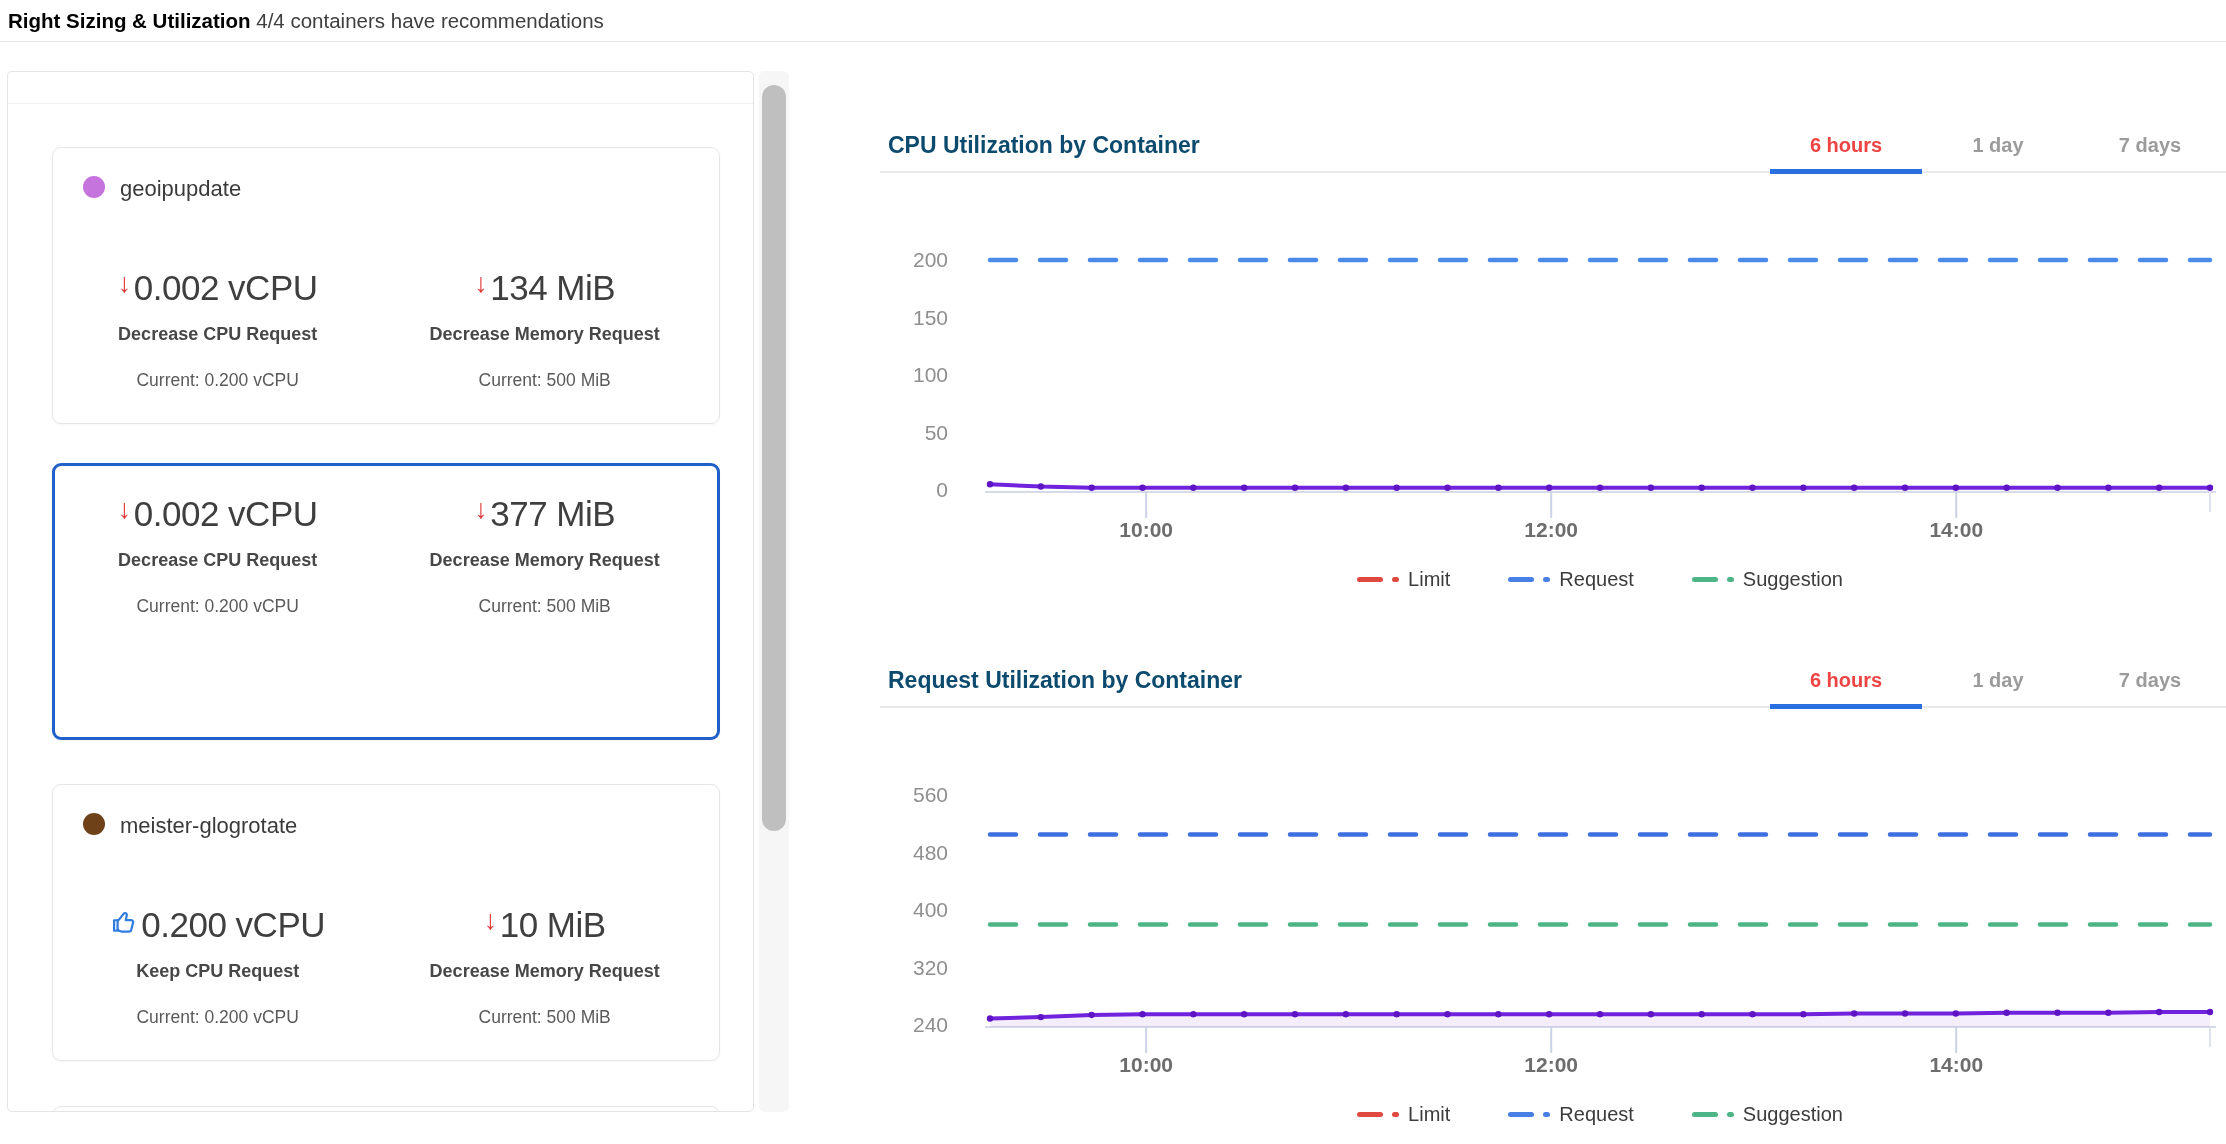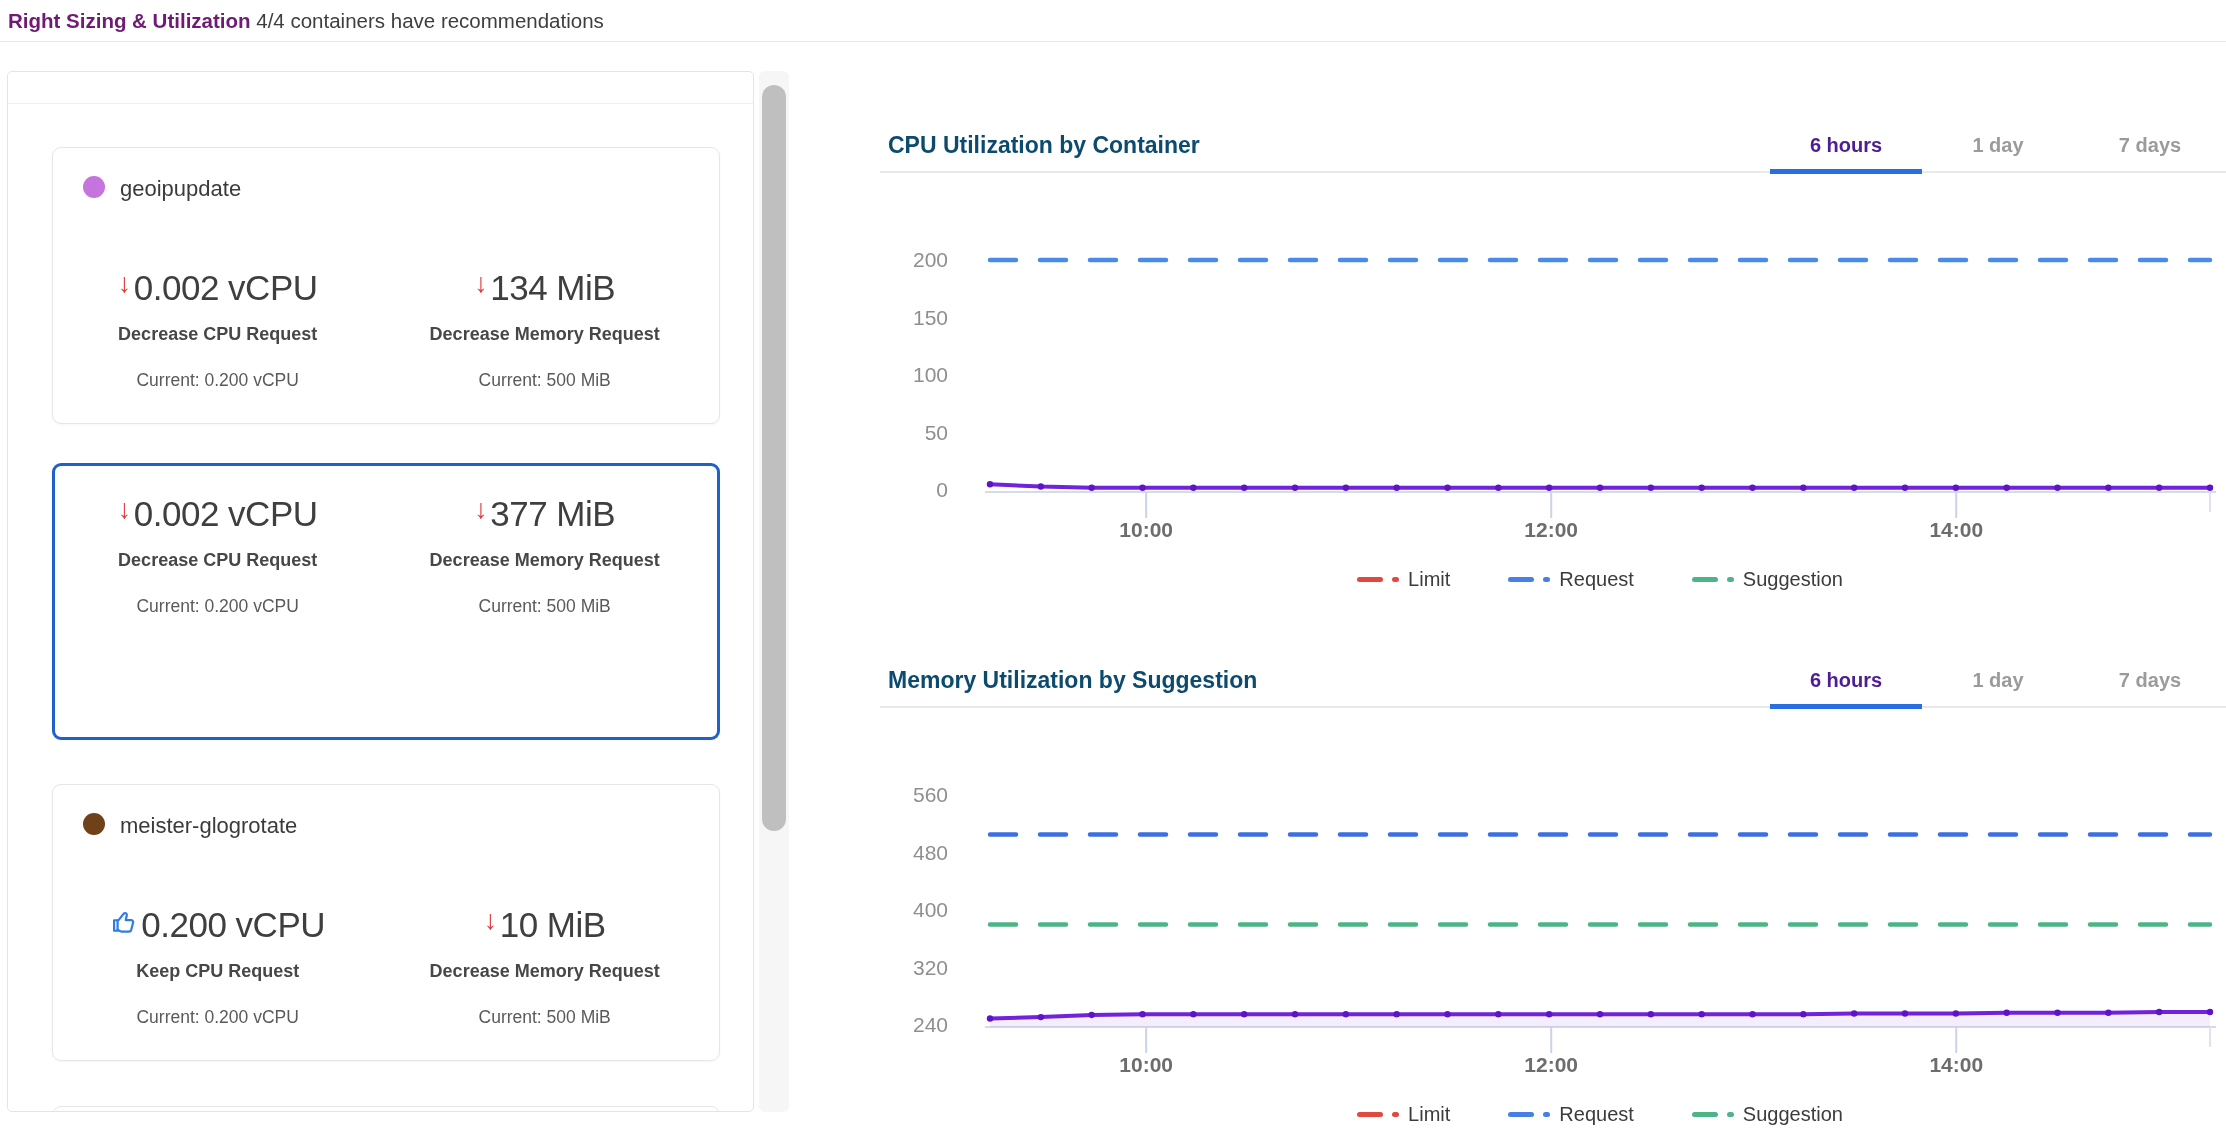--- a/index.html
+++ b/index.html
@@ -2,21 +2,21 @@
 <html><head>
 <meta charset="utf-8">
 <style>
   * { margin:0; padding:0; box-sizing:border-box; }
   html,body { width:2226px; height:1144px; background:#ffffff;
     font-family:"Liberation Sans", sans-serif; overflow:hidden; }
   #app { position:relative; width:2226px; height:1144px; }
 
   
   .page-header { position:absolute; top:9px; left:8px; font-size:20.5px; color:#3e3e3e; }
-  .page-header .b { font-weight:700; color:#701a75; }
+  .page-header .b { font-weight:700; color:#000000; }
   .page-divider { position:absolute; top:41px; left:0; width:2226px; border-top:1px solid #e8e8e8; }
 
   
   .panel { position:absolute; left:7px; top:71px; width:747px; height:1041px;
     background:#fff; border:1px solid #e4e4e4; border-radius:5px; overflow:hidden; }
   .panel-divider { position:absolute; top:31px; left:0; right:0; border-top:1px solid #efefef; }
 
   .card { position:absolute; left:44px; width:668px; height:277px; background:#fff;
     border:1px solid #e6e6e6; border-radius:9px; padding:28px 18px 0 18px;
     box-shadow:0 1px 3px rgba(0,0,0,0.04); cursor:pointer; }
@@ -46,21 +46,21 @@
   
   .chart-block { position:absolute; left:880px; width:1346px; height:492px; }
   #chart-0 { top:120px; }
   #chart-1 { top:655px; }
   .chart-header { position:absolute; top:0; left:0; right:0; height:53px;
     display:flex; align-items:center; border-bottom:2px solid #e9e9e9; padding-left:8px; }
   .chart-title { font-size:23px; font-weight:700; color:#0c4a6e; flex:1 1 auto; }
   .tabs { display:flex; height:53px; }
   .tab { width:152px; text-align:center; line-height:53px; font-size:20px; font-weight:700;
     color:#9b9b9b; position:relative; cursor:pointer; }
-  .tab.active { color:#4c1d95; }
+  .tab.active { color:#ef4444; }
   .tab.active::after { content:""; position:absolute; left:0; right:0; bottom:-2px;
     height:5px; background:#2a6fe0; }
   .chart-svg { position:absolute; top:110px; left:0; }
   svg text { font-family:"Liberation Sans", sans-serif; }
   .legend { position:absolute; top:448px; left:110px; width:1220px;
     display:flex; justify-content:center; gap:58px; align-items:center; }
   .legend-item { display:flex; align-items:center; gap:9px; cursor:pointer; }
   .lm-long { width:26px; height:5px; border-radius:3px; display:inline-block; }
   .lm-short { width:7px; height:5px; border-radius:2.5px; display:inline-block; }
   .lm-label { font-size:20px; color:#3c3c3c; }
@@ -222,21 +222,21 @@
         </div>
         <div class="legend-item">
           <span class="lm-long" style="background: rgb(76, 180, 135);"></span>
           <span class="lm-short" style="background: rgb(76, 180, 135);"></span>
           <span class="lm-label">Suggestion</span>
         </div>
       </div>
     </div>
   <div class="chart-block" id="chart-1">
       <div class="chart-header">
-        <div class="chart-title">Memory Utilization by Suggestion</div>
+        <div class="chart-title">Request Utilization by Container</div>
         <div class="tabs">
           <span class="tab active">6 hours</span>
           <span class="tab">1 day</span>
           <span class="tab">7 days</span>
         </div>
       </div>
       <svg class="chart-svg" width="1346" height="310" viewBox="0 0 1346 310">
         <line x1="105" y1="262" x2="1336" y2="262" stroke="#d7dbe8" stroke-width="2"></line>
         <line x1="266.15999999999997" y1="262" x2="266.15999999999997" y2="288" stroke="#ccd3e8" stroke-width="2"></line>
         <text x="266.15999999999997" y="307" text-anchor="middle" font-size="21" font-weight="600" fill="#6d6d6d">10:00</text>

